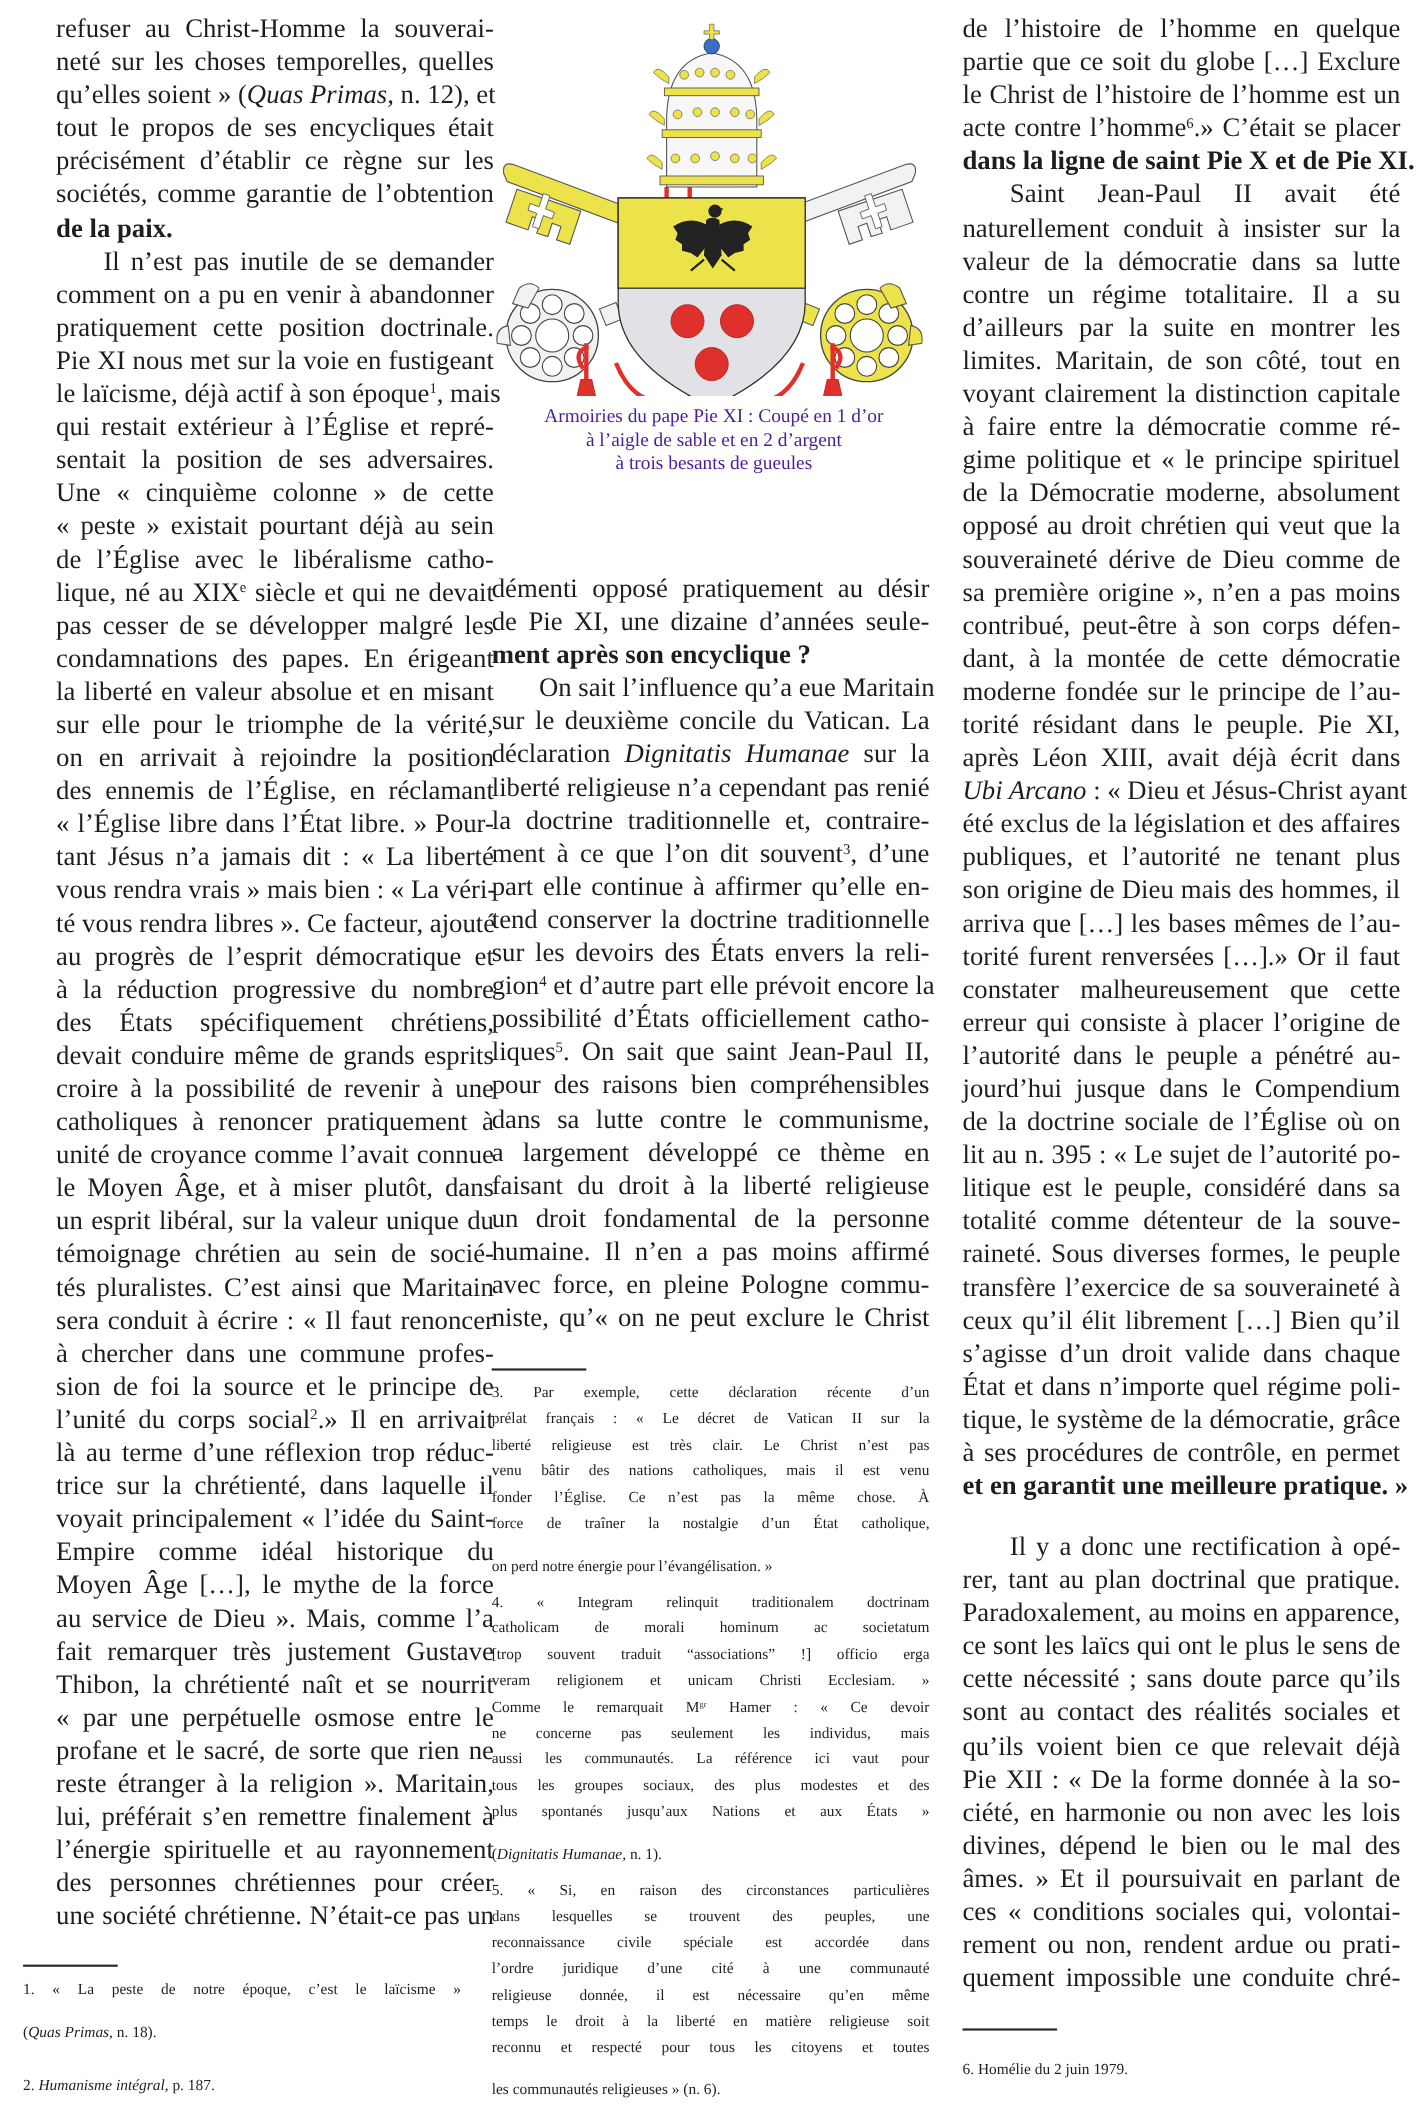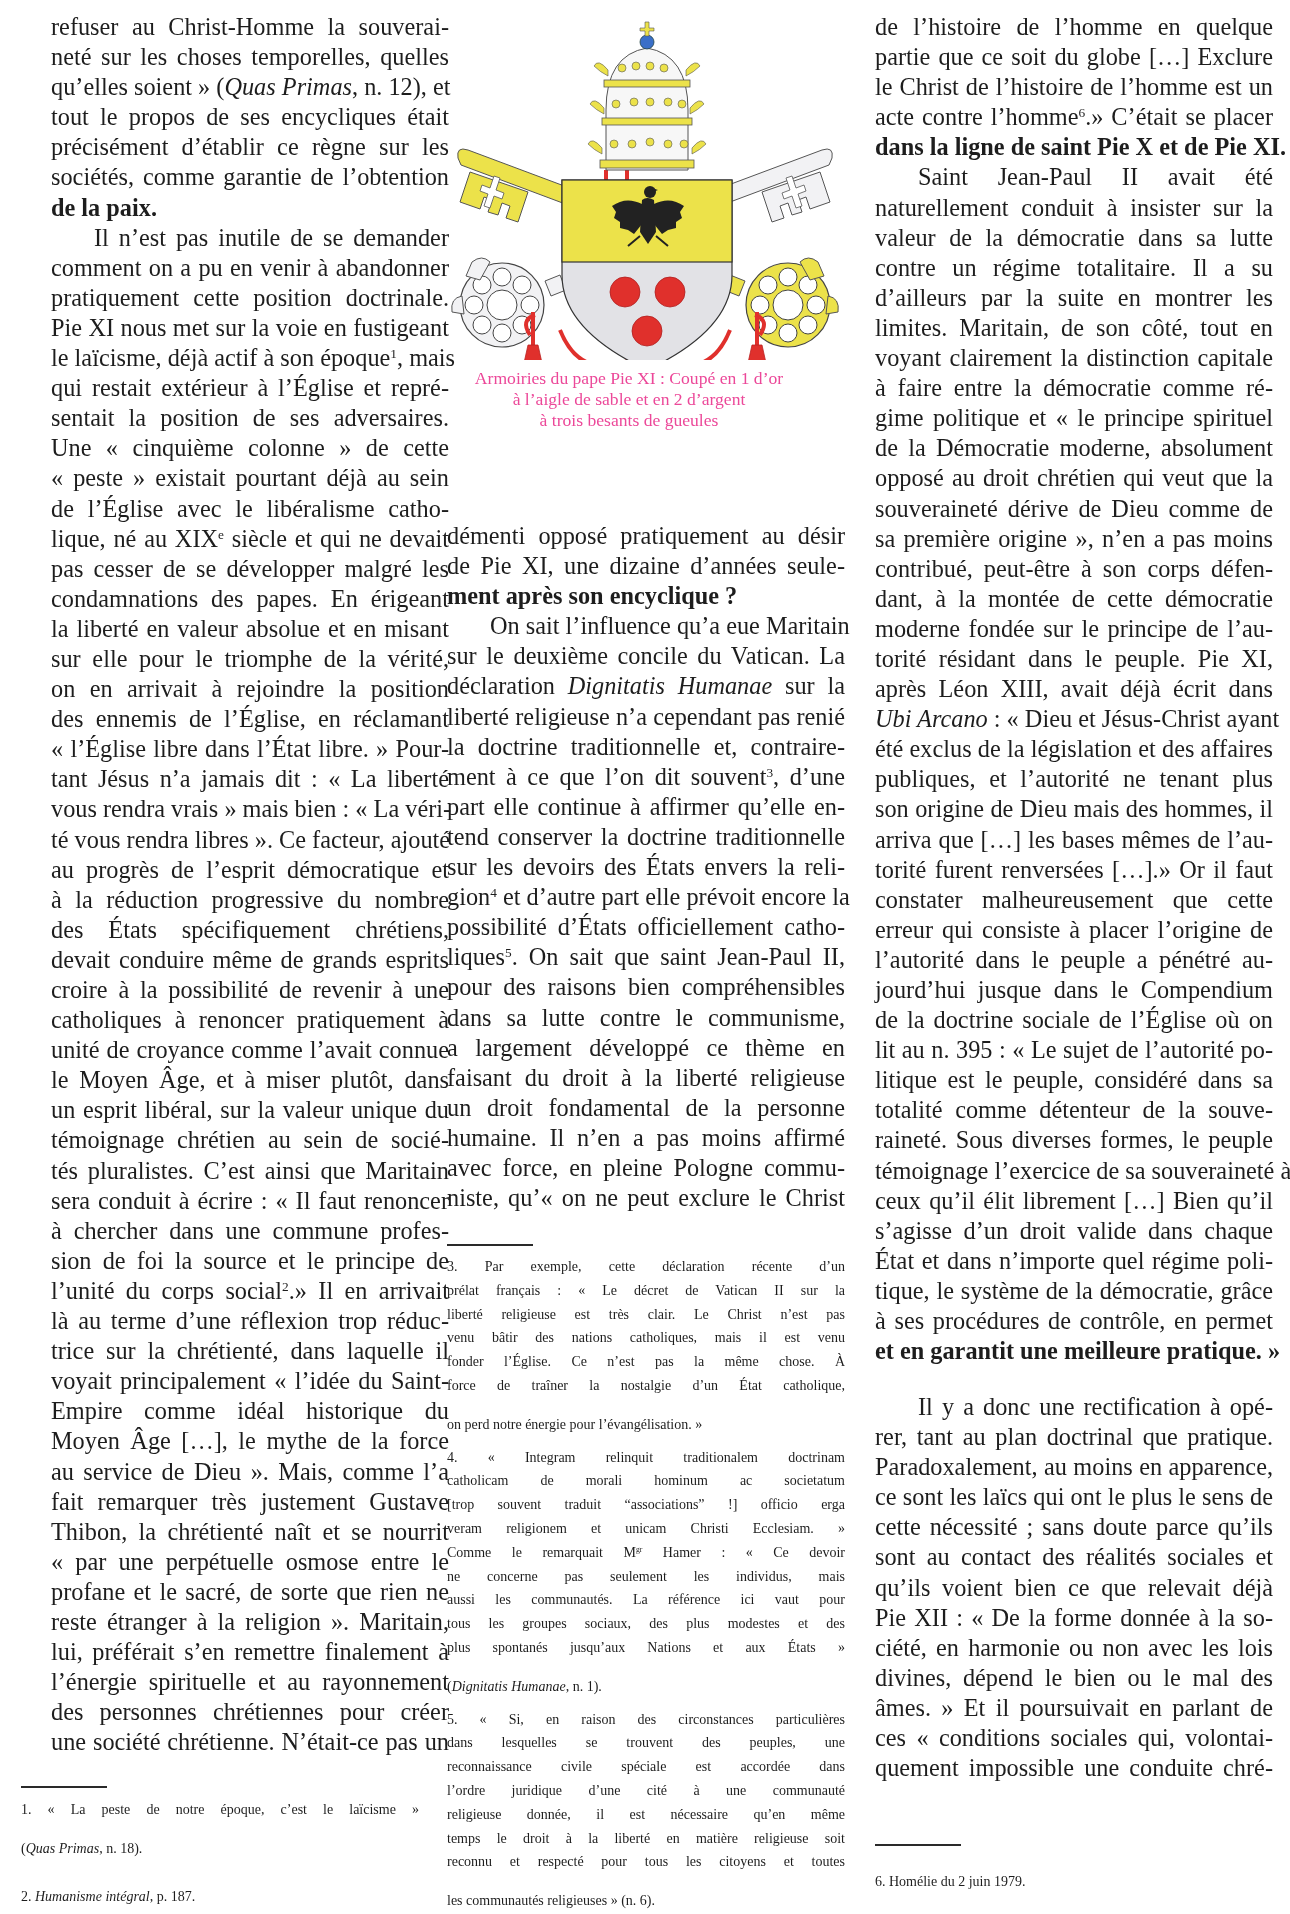--- a/index.html
+++ b/index.html
@@ -15,22 +15,22 @@
   .body-line.last { text-align-last: left; font-weight: bold; }
   .body-line.indent { padding-left: 43px; }
   sup { font-size: 0.55em; vertical-align: 0.6em; line-height: 0; }
   .rule { position: absolute; height: 2px; background: #2a2a2a; width: 86px; }
   .fn { position: absolute; width: 398px; }
   .fn-line { font-size: 14px; line-height: 23.8px; height: 23.8px; white-space: nowrap;
              text-align: justify; text-align-last: justify; }
   .fn-line.last { text-align-last: left; margin-top: 15px; }
   .fn-gap { height: 9px; }
   #crest { position: absolute; left: 430px; top: 0; width: 430px; height: 360px; }
-  #caption { position: absolute; left: 414px; top: 368px; width: 430px; text-align: center;
-             font-size: 17.6px; line-height: 21px; color: #ec4899; }
+  #caption { position: absolute; left: 434px; top: 368px; width: 430px; text-align: center;
+             font-size: 17.6px; line-height: 21px; color: #4c1d95; }
   .caption-line { display: block; }
 </style>
 </head>
 <body>
 
 <div class="col" id="col-left">
     <div>
       <div class="body-line">refuser au Christ-Homme la souverai-</div>
       <div class="body-line">neté sur les choses temporelles, quelles</div>
       <div class="body-line">qu’elles soient » (<em>Quas Primas</em>, n. 12), et</div>
@@ -323,21 +323,21 @@
       <div class="body-line">torité furent renversées […].» Or il faut</div>
       <div class="body-line">constater malheureusement que cette</div>
       <div class="body-line">erreur qui consiste à placer l’origine de</div>
       <div class="body-line">l’autorité dans le peuple a pénétré au-</div>
       <div class="body-line">jourd’hui jusque dans le Compendium</div>
       <div class="body-line">de la doctrine sociale de l’Église où on</div>
       <div class="body-line">lit au n. 395 : « Le sujet de l’autorité po-</div>
       <div class="body-line">litique est le peuple, considéré dans sa</div>
       <div class="body-line">totalité comme détenteur de la souve-</div>
       <div class="body-line">raineté. Sous diverses formes, le peuple</div>
-      <div class="body-line">témoignage l’exercice de sa souveraineté à</div>
+      <div class="body-line">transfère l’exercice de sa souveraineté à</div>
       <div class="body-line">ceux qu’il élit librement […] Bien qu’il</div>
       <div class="body-line">s’agisse d’un droit valide dans chaque</div>
       <div class="body-line">État et dans n’importe quel régime poli-</div>
       <div class="body-line">tique, le système de la démocratie, grâce</div>
       <div class="body-line">à ses procédures de contrôle, en permet</div>
       <div class="body-line last">et en garantit une meilleure pratique. »</div>
     </div>
   </div>
 <div class="col" id="col-right-2">
     <div>
@@ -346,20 +346,21 @@
       <div class="body-line">Paradoxalement, au moins en apparence,</div>
       <div class="body-line">ce sont les laïcs qui ont le plus le sens de</div>
       <div class="body-line">cette nécessité ; sans doute parce qu’ils</div>
       <div class="body-line">sont au contact des réalités sociales et</div>
       <div class="body-line">qu’ils voient bien ce que relevait déjà</div>
       <div class="body-line">Pie XII : « De la forme donnée à la so-</div>
       <div class="body-line">ciété, en harmonie ou non avec les lois</div>
       <div class="body-line">divines, dépend le bien ou le mal des</div>
       <div class="body-line">âmes. » Et il poursuivait en parlant de</div>
       <div class="body-line">ces « conditions sociales qui, volontai-</div>
+      <div class="body-line">rement ou non, rendent ardue ou prati-</div>
       <div class="body-line">quement impossible une conduite chré-</div>
     </div>
   </div>
 <div class="rule" style="left:875px; top:1844px;"></div>
 <div class="fn" style="left:875px; top:1855px;">
     <div>
       <div class="fn-line last">6. Homélie du 2 juin 1979.</div>
     </div>
   </div>
 

